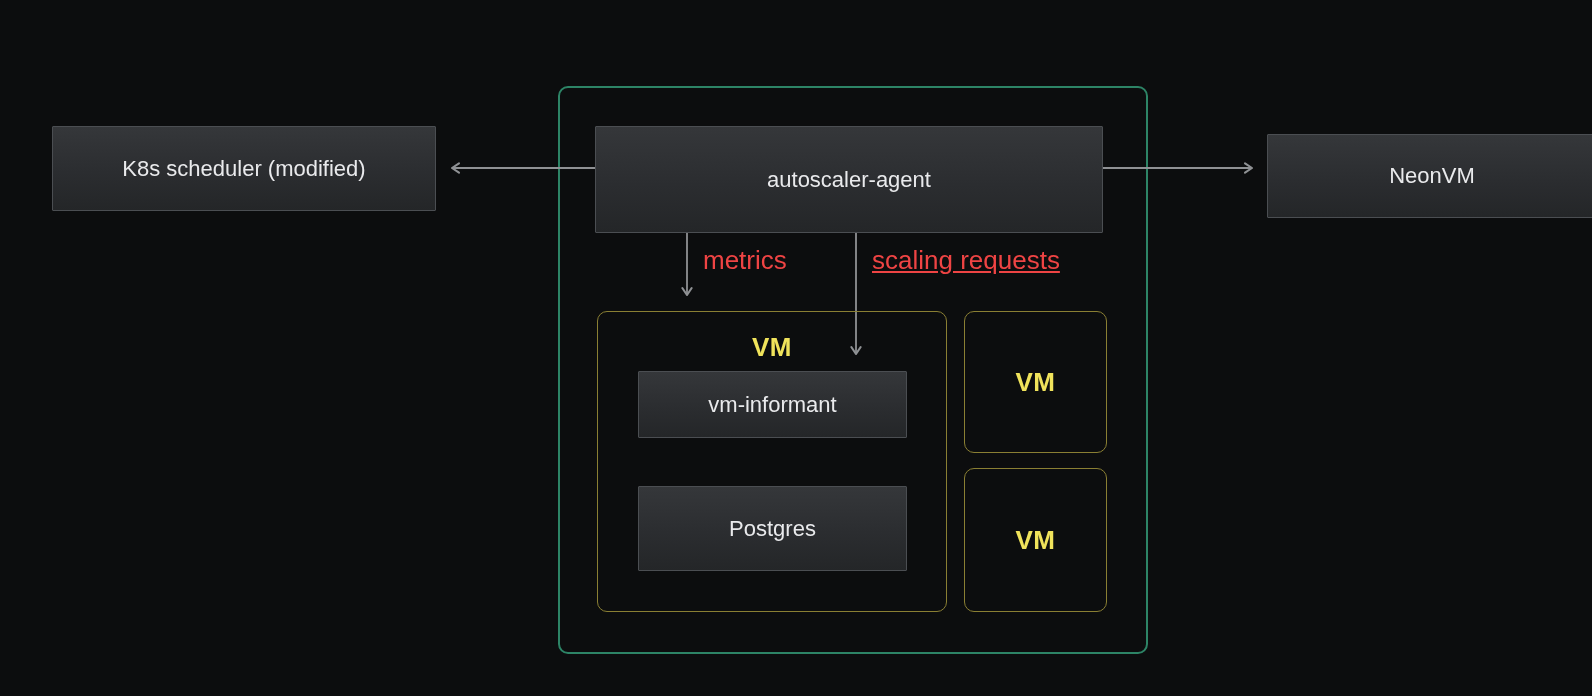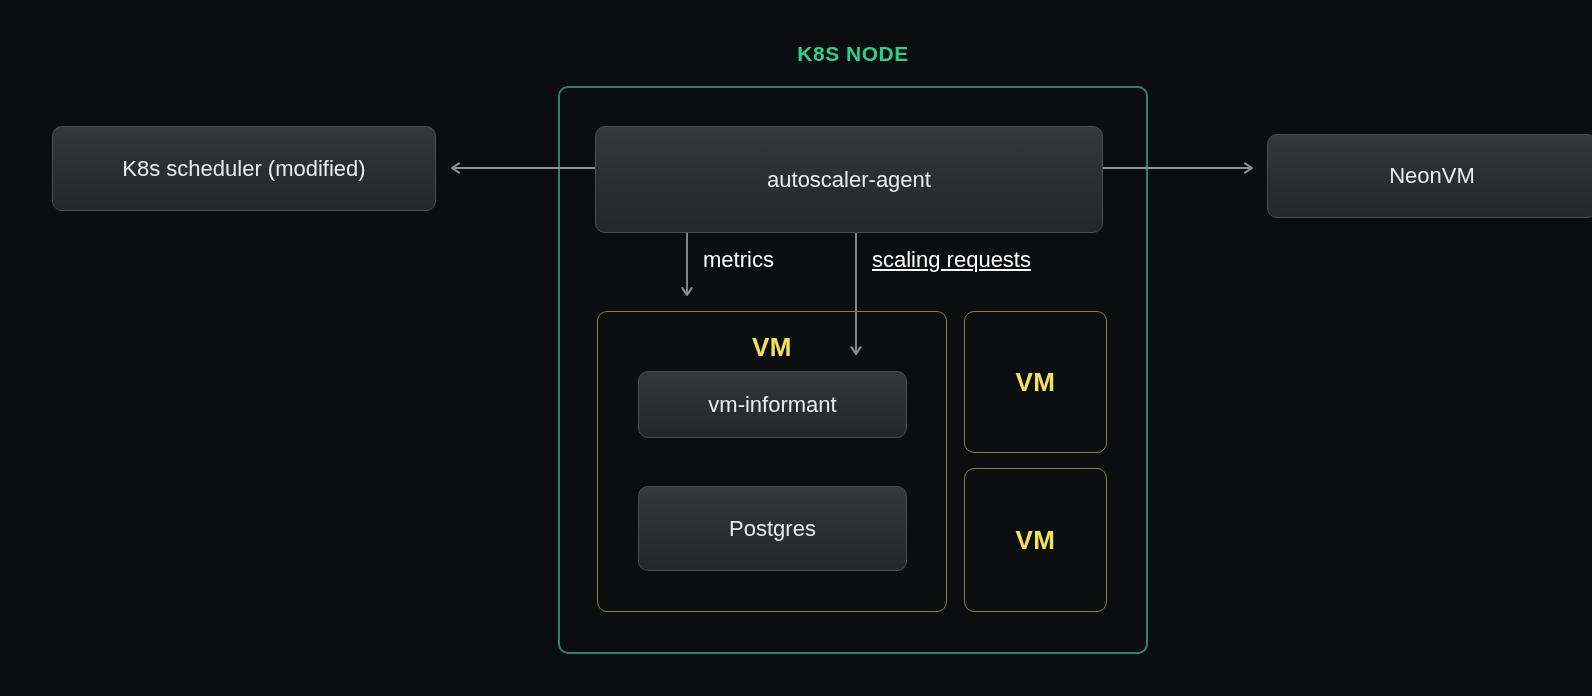--- a/index.html
+++ b/index.html
@@ -20,21 +20,21 @@
     position:absolute;left:558px;top:86px;width:590px;height:568px;
     border:2px solid var(--container-border,#2d8466);
     border-radius:10px;
     box-sizing:border-box;
     background:rgba(255,255,255,0.004);
   }
   .node{
     position:absolute;box-sizing:border-box;
     background:linear-gradient(180deg,#35373a 0%,#2b2d30 55%,#242628 100%);
     border:1px solid #4b4e52;
-    border-radius:10px;
+    border-radius:1px;
     display:flex;align-items:center;justify-content:center;
     color:#e9eaec;font-size:22px;
   }
   .vm-frame{
     position:absolute;box-sizing:border-box;
     border:1.5px solid var(--vm-border,#8a7f33);
     border-radius:10px;
     background:rgba(255,255,255,0.004);
   }
   .vm-tag{
@@ -43,31 +43,30 @@
   }
   .vm-tag-top{
     position:absolute;left:0;top:20px;width:100%;text-align:center;
   }
   .vm-tag-center{
     position:absolute;left:0;top:0;width:100%;height:100%;
     display:flex;align-items:center;justify-content:center;
   }
   .edge-label{
     position:absolute;
-    color:#ffffff;font-size:22px;line-height:26px;
+    color:#ef4444;font-size:26px;line-height:26px;
   }
   svg.edges{position:absolute;left:0;top:0;width:1592px;height:696px;pointer-events:none;}
   svg.edges line{stroke:var(--arrow,#8f9194);stroke-width:1.8;}
 </style>
 </head>
 <body>
 
 <div class="stage">
 
-  <div class="title">K8S NODE</div>
 
   <div class="green-frame"></div>
 
   <svg class="edges">
     <defs>
       <marker id="chev" viewBox="0 0 12 12" refX="9" refY="6" markerWidth="14" markerHeight="14" markerUnits="userSpaceOnUse" orient="auto-start-reverse">
         <path d="M3,2 L9,6 L3,10" fill="none" stroke="#8f9194" stroke-width="1.8" stroke-linecap="round" stroke-linejoin="round"></path>
       </marker>
     </defs>
     <line x1="595" y1="168" x2="452" y2="168" marker-end="url(#chev)"></line>

